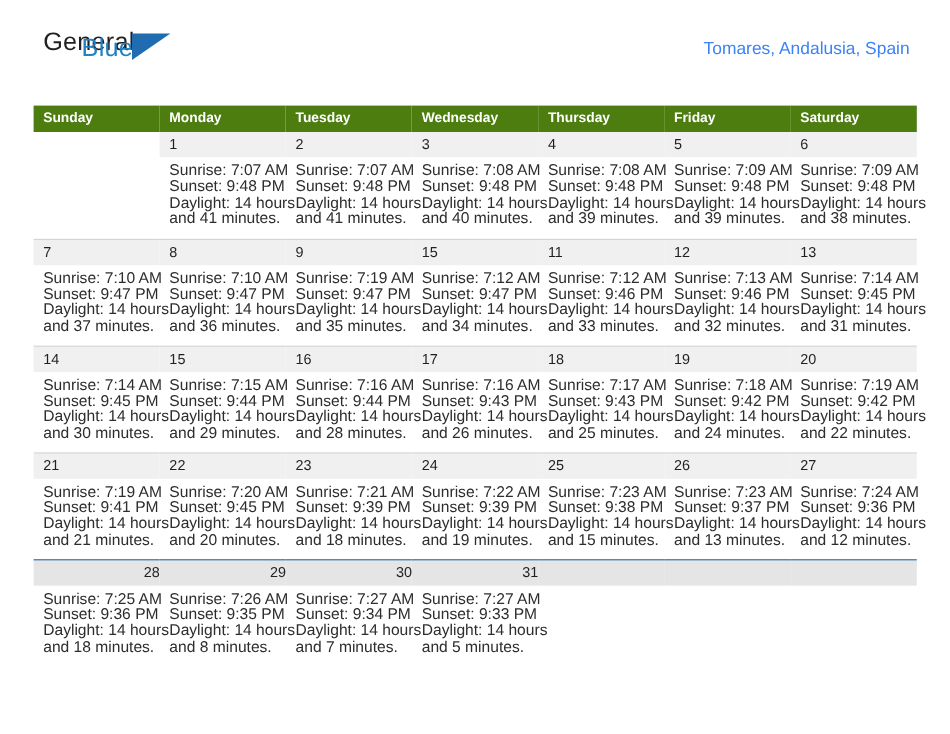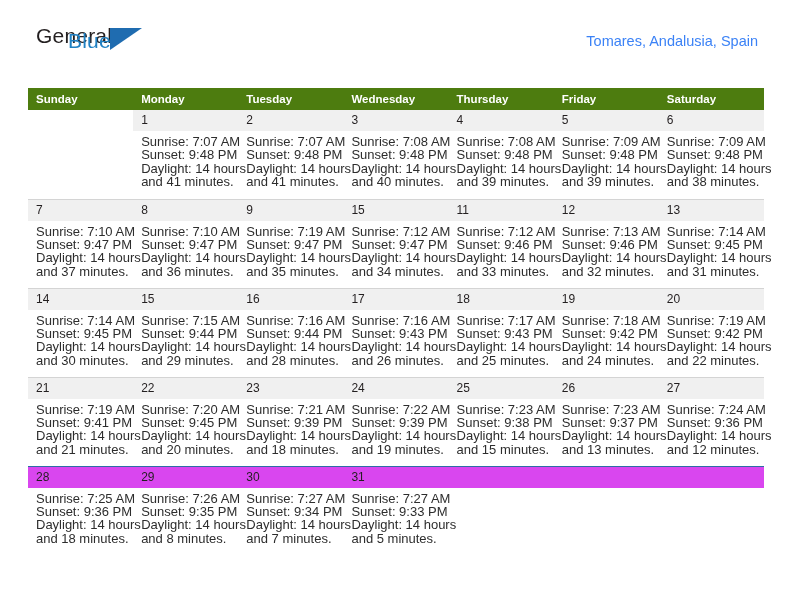--- a/index.html
+++ b/index.html
@@ -115,21 +115,22 @@
     color: #231f20;
     line-height: 17px;
     padding: 2px 0 2px 8px;
     height: 21px;
     box-sizing: border-box;
   }
   td.empty .daynum {
     background: #ffffff;
   }
   tr.week-row--last td .daynum {
-    background: #d946ef;
+    background: #e5e5e5;
+    text-align: right;
   }
   tr.week-row--last td {
     border-top: 1px solid #2e6da4;
   }
   .details {
     padding: 4px 6px 0 8px;
     font-size: 13px;
     line-height: 13.4px;
     color: #2d2d2d;
   }

